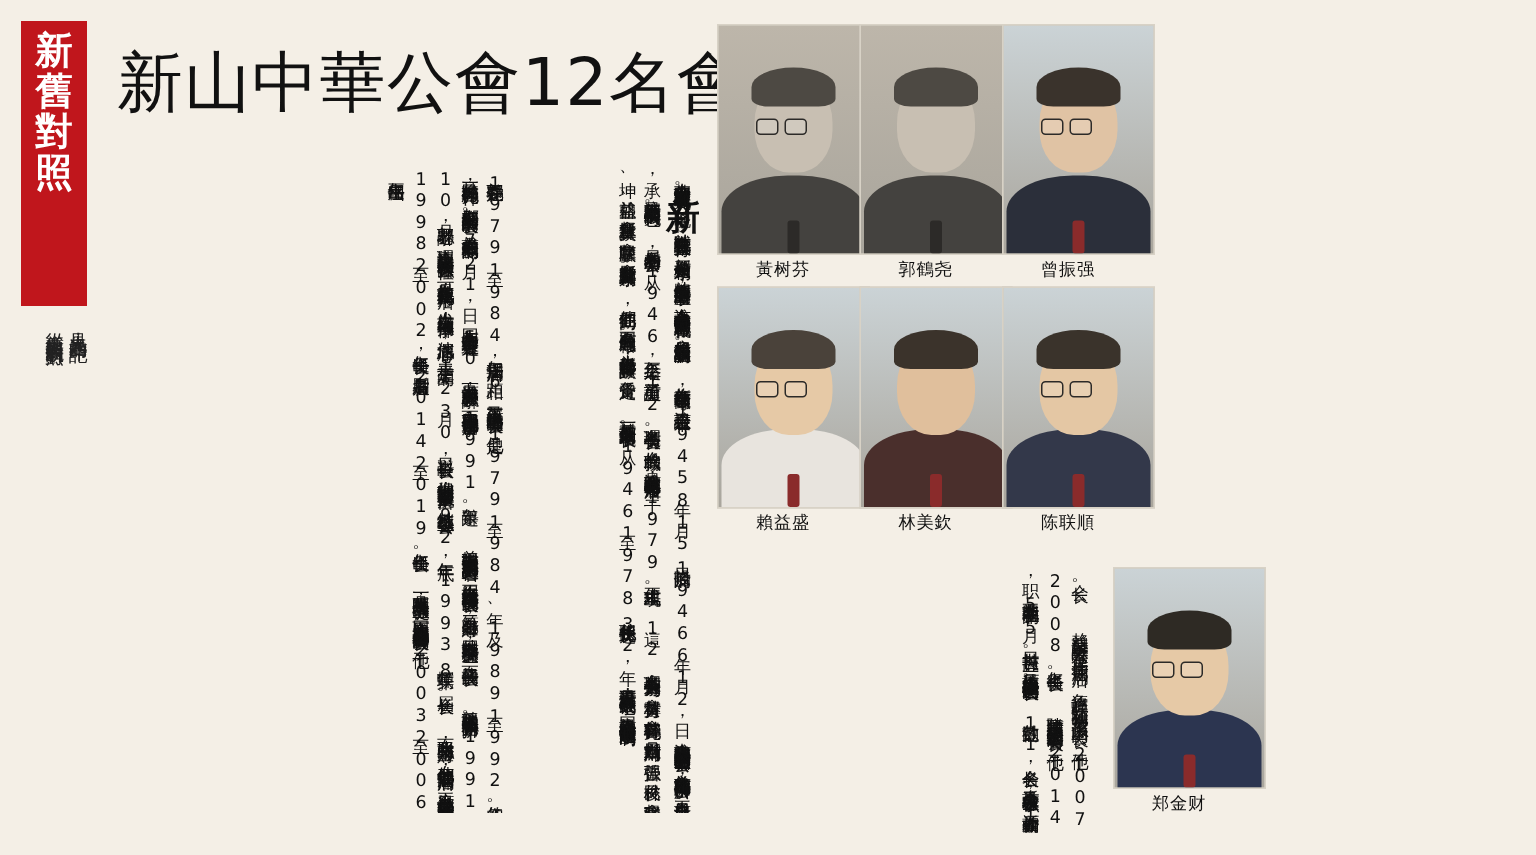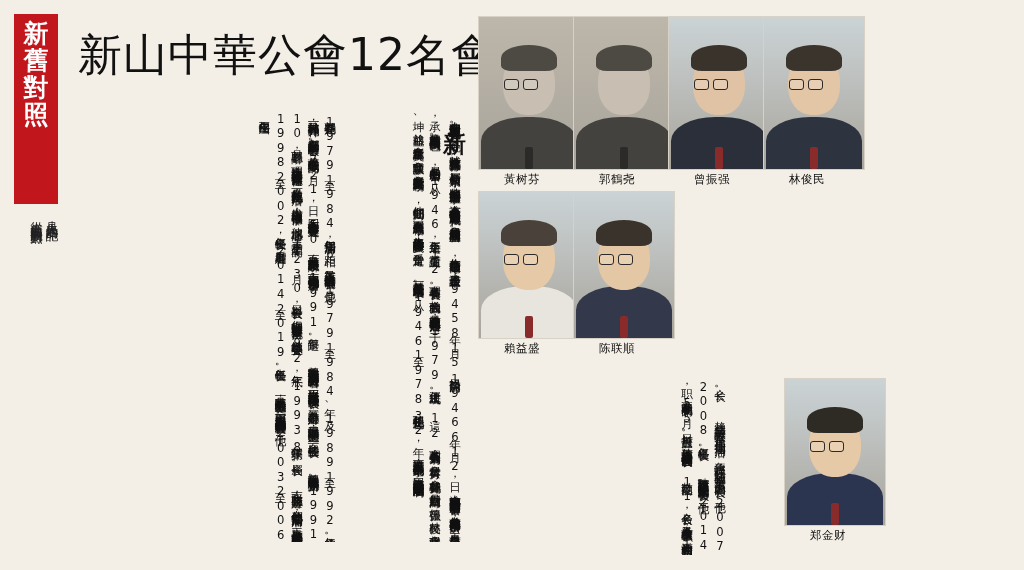--- a/index.html
+++ b/index.html
@@ -91,21 +91,21 @@
   }
   .ph .tie{
     position:absolute;left:50%;transform:translateX(-50%);
     width:8px;height:22px;border-radius:2px;
   }
   .ph .hat{
     position:absolute;left:50%;transform:translateX(-50%);
   }
   
   .lastrow{
-    position:absolute;left:784px;top:378px;display:flex;gap:7px;
+    position:absolute;left:742px;top:378px;display:flex;gap:7px;
   }
   .tailtext{
     position:absolute;left:478px;top:380px;width:250px;height:178px;
     display:flex;flex-direction:row-reverse;gap:8px;
   }
   .tailtext .col{height:175px;width:70px;}
 </style>
 </head>
 <body>
 
@@ -182,50 +182,48 @@
               <div class="body" style="bottom:0;width:96px;height:52px;background:#2b2f3a"></div>
               <div class="head" style="top:34px;width:52px;height:64px;background:#e0c3a4"></div>
               <div class="hair" style="top:28px;width:56px;height:26px;background:#3a332c"></div>
               <div class="glass" style="left:25px;top:62px"></div>
               <div class="glass" style="left:44px;top:62px"></div>
               <div class="tie" style="bottom:0;background:#8a2b2b"></div>
             </div>
           </div>
         <div class="cap">曾振强</div>
       </div>
-      <div class="cell">
-        <div class="frame">
-            <div class="ph" id="p4">
-              <div class="bg" style="background:linear-gradient(180deg,#cbd3d6 0%, #a9a59c 100%)"></div>
-              <div class="body" style="bottom:0;width:96px;height:52px;background:#2e3340"></div>
-              <div class="head" style="top:34px;width:52px;height:64px;background:#e2c6a6"></div>
-              <div class="hair" style="top:28px;width:56px;height:26px;background:#3b342c"></div>
-              <div class="glass" style="left:25px;top:62px"></div>
-              <div class="glass" style="left:44px;top:62px"></div>
-              <div class="tie" style="bottom:0;background:#8a2b2b"></div>
-            </div>
-          </div>
-        <div class="cap">林俊民</div>
-      </div>
     </div>
 
     <div class="prow">
       <div class="cell">
         <div class="frame sm">
             <div class="ph" id="p7">
               <div class="bg" style="background:linear-gradient(180deg,#cbd3d6 0%, #a9a59c 100%)"></div>
               <div class="body" style="bottom:0;width:96px;height:52px;background:#e8e4de"></div>
               <div class="head" style="top:34px;width:52px;height:64px;background:#e6c9a6"></div>
               <div class="hair" style="top:28px;width:56px;height:26px;background:#4a423a"></div>
               <div class="glass" style="left:25px;top:62px"></div>
               <div class="glass" style="left:44px;top:62px"></div>
               <div class="tie" style="bottom:0;background:#8a2b2b"></div>
             </div>
           </div>
         <div class="cap">賴益盛</div>
+      </div>
+      <div class="cell">
+        <div class="frame sm">
+            <div class="ph" id="p8">
+              <div class="bg" style="background:linear-gradient(180deg,#cbd3d6 0%, #a9a59c 100%)"></div>
+              <div class="body" style="bottom:0;width:96px;height:52px;background:#4a2f2c"></div>
+              <div class="head" style="top:34px;width:52px;height:64px;background:#e0bf9c"></div>
+              <div class="hair" style="top:28px;width:56px;height:26px;background:#3b332b"></div>
+              <div class="tie" style="bottom:0;background:#8a2b2b"></div>
+            </div>
+          </div>
+        <div class="cap">林美欽</div>
       </div>
       <div class="cell">
         <div class="frame sm">
             <div class="ph" id="p9">
               <div class="bg" style="background:linear-gradient(180deg,#cbd3d6 0%, #a9a59c 100%)"></div>
               <div class="body" style="bottom:0;width:96px;height:52px;background:#33384a"></div>
               <div class="head" style="top:34px;width:52px;height:64px;background:#e4c7a4"></div>
               <div class="hair" style="top:28px;width:56px;height:26px;background:#3a332b"></div>
               <div class="glass" style="left:25px;top:62px"></div>
               <div class="glass" style="left:44px;top:62px"></div>

